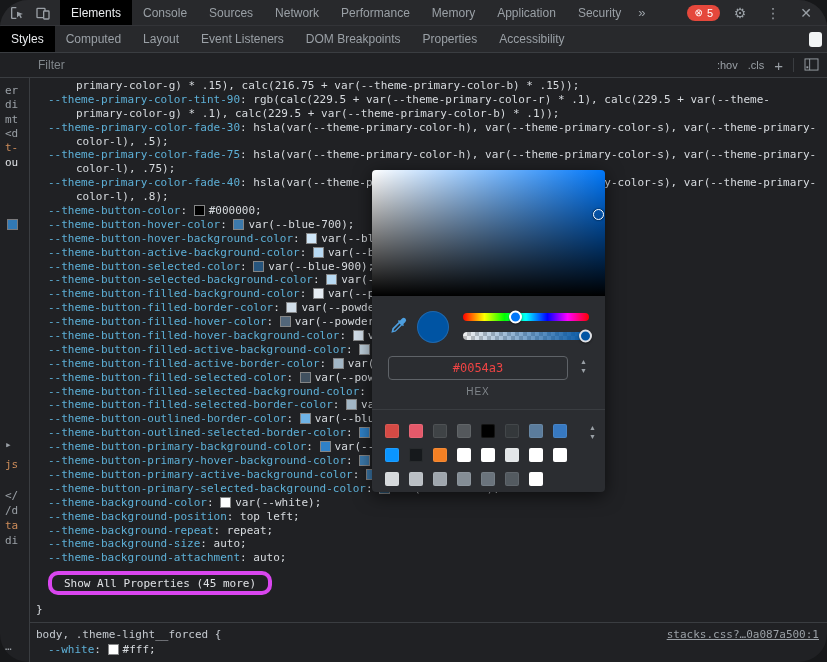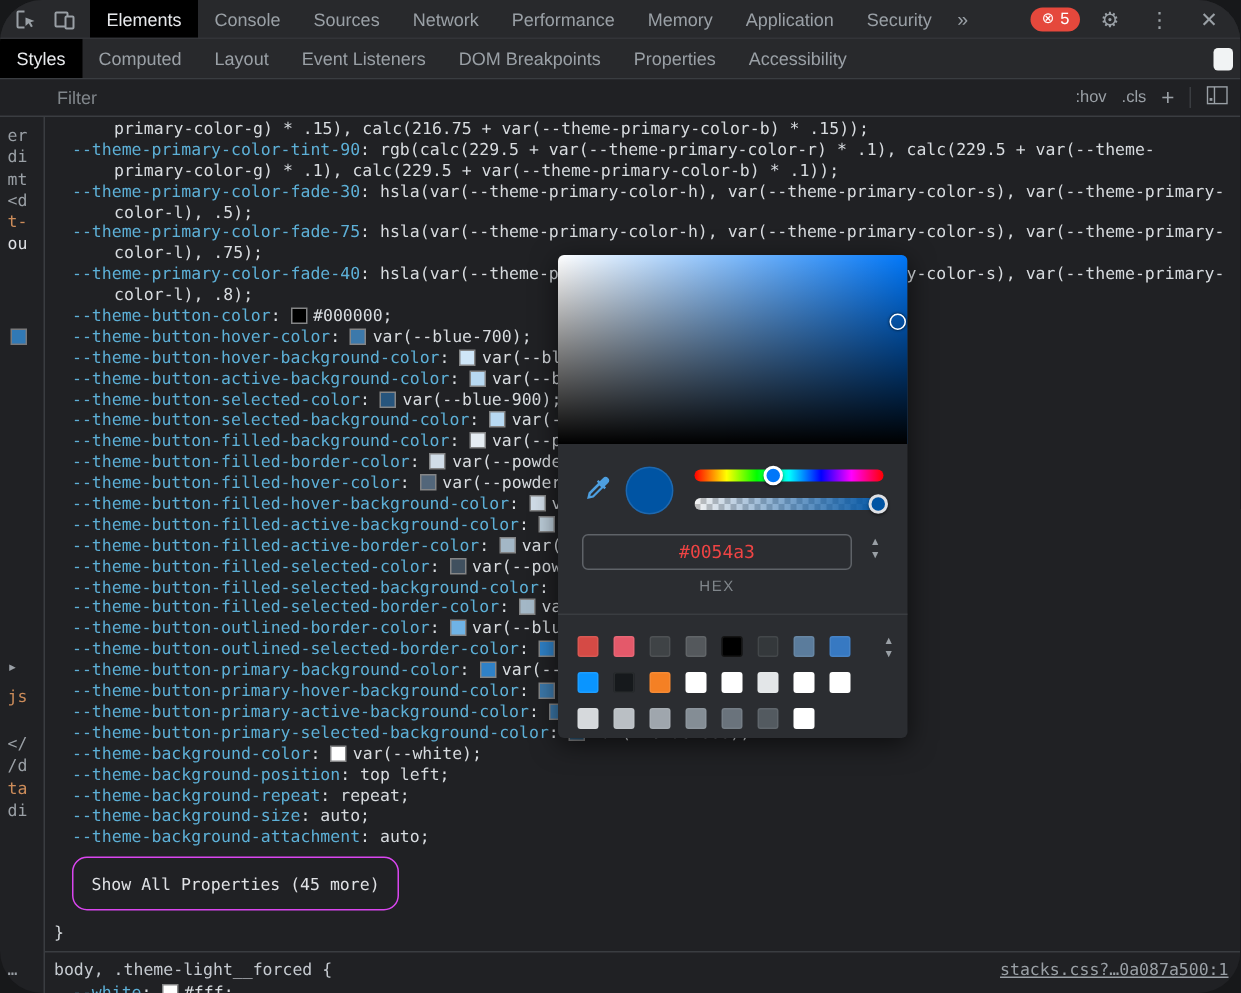--- a/index.html
+++ b/index.html
@@ -41,21 +41,21 @@
 
   .code{padding-top:1px;font:11px "DejaVu Sans Mono",monospace;}
   .cline{height:13.9px;line-height:13.9px;white-space:pre;}
   .cline.ind1{padding-left:18px;}
   .cline.ind2{padding-left:46px;}
   .pname{color:#5db0d7;cursor:text;}
   .pcolon{color:#d7dbdf;}
   .pval{color:#d7dbdf;cursor:text;}
   .swatch{display:inline-block;width:9px;height:9px;box-shadow:0 0 0 1px rgba(255,255,255,.45);margin:0 5px 0 1px;vertical-align:-1px;cursor:pointer;}
 
-  .show-all{margin:6px 0 0 18px;height:36px;padding:0 12px;background:transparent;border:1px solid #d946ef;border-radius:10px;color:#dfe1e5;font:11px "DejaVu Sans Mono",monospace;cursor:pointer;}
+  .show-all{margin:6px 0 0 18px;height:24px;padding:0 12px;background:transparent;border:4px solid #d946ef;border-radius:10px;color:#dfe1e5;font:11px "DejaVu Sans Mono",monospace;cursor:pointer;}
   .brace{margin-top:8px;padding-left:6px;font:11px "DejaVu Sans Mono",monospace;color:#d7dbdf;}
   .rule-head{margin-top:6px;border-top:1px solid #3a3d41;padding:5px 8px 1px 6px;display:flex;justify-content:space-between;align-items:baseline;font:11px "DejaVu Sans Mono",monospace;}
   .selector{color:#c5cad0;cursor:text;}
   .src-link{color:#9aa0a6;text-decoration:underline;cursor:pointer;}
 
   
   .picker{position:absolute;left:372px;top:170px;width:233px;height:322px;background:#2b2d31;border-radius:4px;
           box-shadow:0 4px 18px rgba(0,0,0,.6);z-index:5;--hue:#0077f9;--cur:#0054a3;}
   .sat-area{height:126px;border-radius:4px 4px 0 0;position:relative;cursor:crosshair;
             background:linear-gradient(to top,#000,rgba(0,0,0,0)),linear-gradient(to right,#fff,rgba(255,255,255,0)),var(--hue);}

